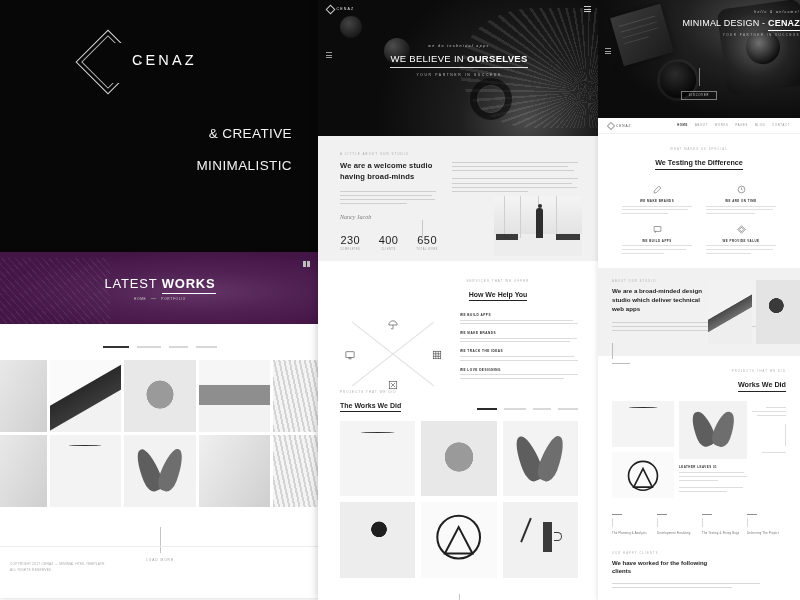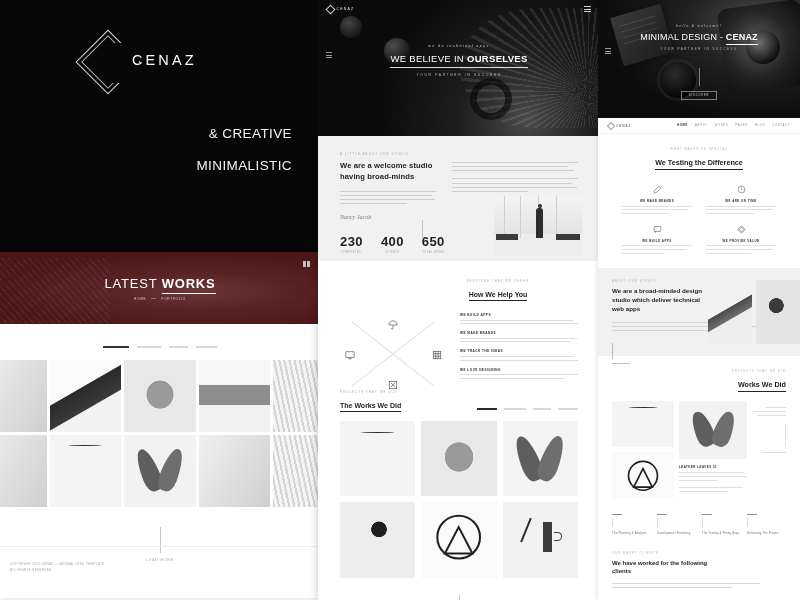--- a/index.html
+++ b/index.html
@@ -33,21 +33,21 @@
   .a-brand {
     position:absolute; left:47px; top:17px;
     font-size:14.5px; letter-spacing:3.1px; color:#fff; font-weight:400;
   }
   .a-tag {
     position:absolute; right:28px; top:118px; text-align:right;
     color:#f2f2f2; font-size:13.5px; letter-spacing:.4px; line-height:2.35;
     font-weight:300;
   }
   .a-works {
-    position:relative; height:72px; background:#7f1d1d; overflow:hidden;text-decoration:underline;
+    position:relative; height:72px; background:#701a75; overflow:hidden;text-decoration:underline;
   }
   .a-works-bg { position:absolute; inset:0; opacity:.45;
     background:
       radial-gradient(ellipse at 62% 55%, #555 0%, #2a2a2a 36%, #111 70%),
       linear-gradient(125deg,#2b2b2b 0%, #101010 100%);
   }
   .a-works-bg2 { position:absolute; left:-10px; top:6px; width:120px; height:70px;
     background:repeating-linear-gradient(48deg, rgba(255,255,255,.07) 0 1px, transparent 1px 5px); }
   .a-works-inner { position:absolute; inset:0; display:flex; flex-direction:column;
     align-items:center; justify-content:center; }
@@ -112,21 +112,21 @@
   .b-about { background:#f1f1f1; padding:16px 22px 0; position:relative; height:125px; }
   .b-kicker { font-size:2.9px; letter-spacing:1.1px; color:#a9a9a9; text-transform:uppercase; }
   .b-h2 { margin-top:5px; font-size:7.6px; line-height:1.42; color:#1d1d1d; font-weight:700; letter-spacing:.1px; }
   .b-cols { display:flex; gap:16px; }
   .b-colL { width:96px; }
   .b-colR { flex:1; padding-top:10px; }
   .b-para i { display:block; height:1px; background:#cfcfcf; margin-bottom:3.2px; }
   .b-sign { margin-top:10px; font-size:6px; color:#555; font-family:"Liberation Serif", serif; font-style:italic; opacity:.75; }
   .b-stats { display:flex; gap:18px; margin-top:14px; }
   .b-stat { text-align:center; }
-  .b-stat .n { font-size:13px; color:#222; font-weight:700; letter-spacing:.4px; }
+  .b-stat .n { font-size:11px; color:#222; font-weight:400; letter-spacing:.4px; }
   .b-stat .l { font-size:2.6px; color:#a0a0a0; letter-spacing:.5px; text-transform:uppercase; margin-top:2px; }
   .b-divider { position:absolute; left:104px; top:84px; width:1px; height:18px; background:#c7c7c7; }
   .b-photo { position:absolute; right:18px; top:60px; width:88px; height:60px; overflow:hidden;
     background:linear-gradient(180deg,#f4f4f4,#d9d9d9); }
   .b-photo .floor { position:absolute; left:0; bottom:0; width:100%; height:22px; background:#ededed; }
   .b-photo .col { position:absolute; top:0; width:1.4px; height:42px; background:#cfcfcf; }
   .b-photo .bench { position:absolute; bottom:16px; height:6px; background:#3a3a3a; }
   .b-photo .person { position:absolute; left:42px; top:12px; width:7px; height:30px; background:#2e2e2e; border-radius:3px 3px 0 0; }
   .b-photo .head { position:absolute; left:43.5px; top:8px; width:4px; height:4px; border-radius:50%; background:#2e2e2e; }
 
@@ -171,21 +171,21 @@
   .c-cup { position:absolute; left:62px; top:62px; width:36px; height:36px; border-radius:50%;
     background:radial-gradient(circle at 42% 34%, #2c2c2c, #070707 72%);
     box-shadow:0 0 0 3px rgba(255,255,255,.05); }
   .c-cam { position:absolute; right:-6px; top:4px; width:84px; height:86px;
     background:radial-gradient(circle at 42% 46%, #5c5c5c 0%, #242424 48%, #101010 85%);
     border-radius:10px; transform:rotate(-8deg); opacity:.9; }
   .c-cam .lens { position:absolute; left:24px; top:26px; width:34px; height:34px; border-radius:50%;
     background:radial-gradient(circle at 40% 36%, #777, #0c0c0c 72%); }
   .c-side { position:absolute; left:7px; top:48px; display:flex; flex-direction:column; gap:1.6px; }
   .c-side i { width:6px; height:1px; background:#9c9c9c; }
-  .c-heroText { position:absolute; left:0; right:0; top:24px; text-align:center; }
+  .c-heroText { position:absolute; left:0; right:0; top:10px; text-align:right; }
   .c-eyebrow { font-size:3.3px; letter-spacing:1.3px; color:#c9c9c9; font-style:italic; }
   .c-h1 { margin-top:4px; font-size:9px; letter-spacing:.2px; color:#fff; font-weight:400; }
   .c-h1 b { font-weight:700; border-bottom:1.2px solid #fff; padding-bottom:2px; }
   .c-sub { margin-top:5px; font-size:3px; letter-spacing:1.5px; color:#b5b5b5; }
   .c-scroll { position:absolute; left:0; right:0; top:68px; display:flex; flex-direction:column; align-items:center; }
   .c-scroll .vl { width:1px; height:18px; background:rgba(255,255,255,.45); }
   .c-scroll .btn { margin-top:5px; border:.8px solid rgba(255,255,255,.45); padding:2px 7px;
     font-size:2.6px; letter-spacing:.9px; color:#d8d8d8; text-transform:uppercase; }
 
   .c-nav { height:16px; display:flex; align-items:center; justify-content:space-between;

